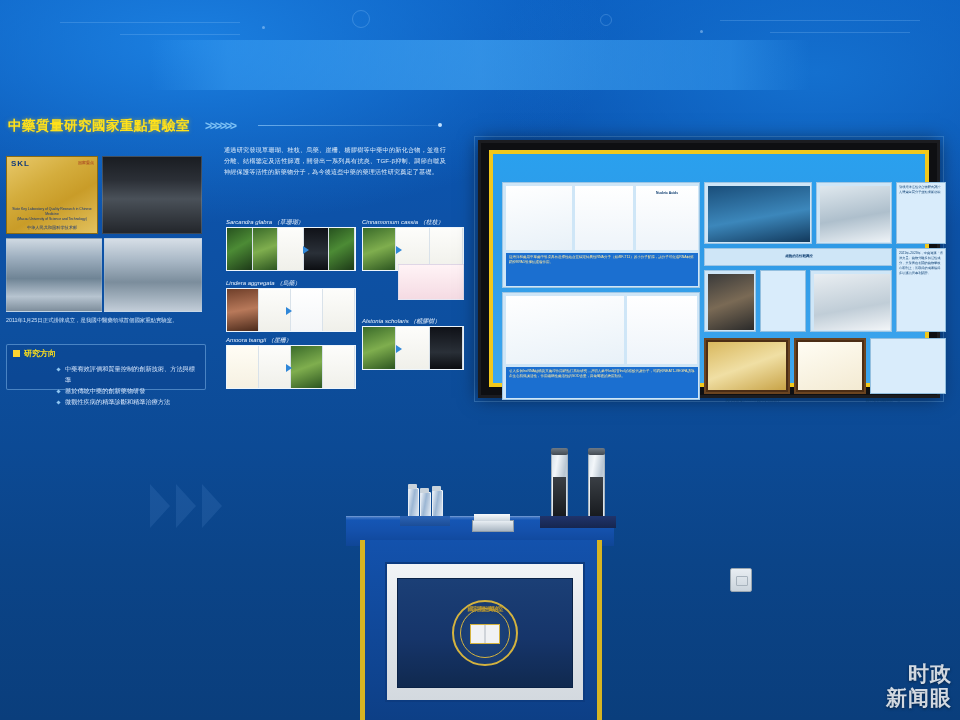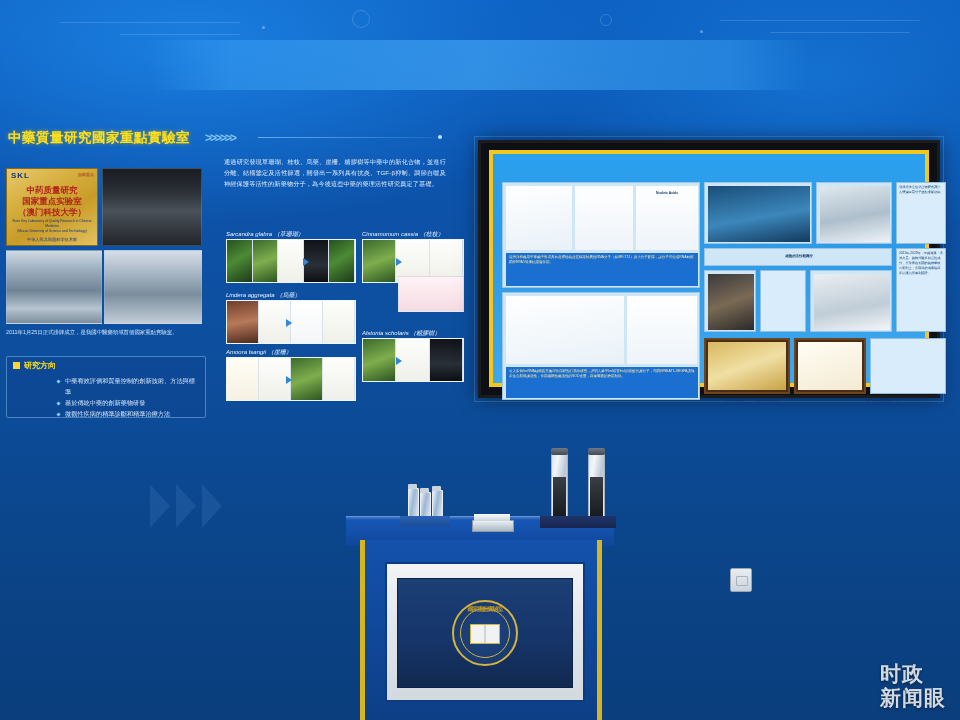--- a/index.html
+++ b/index.html
@@ -16,21 +16,21 @@
   .hdrdot{position:absolute;background:rgba(190,225,255,.45);border-radius:50%;}
 
   
   #titlebar{position:absolute;left:150px;top:40px;width:660px;height:50px;
      background:linear-gradient(90deg,rgba(40,140,235,0) 0%,rgba(55,155,240,.55) 12%,rgba(70,170,248,.62) 50%,rgba(55,155,240,.5) 88%,rgba(40,140,235,0) 100%);}
   #title{position:absolute;left:150px;top:42px;width:660px;text-align:center;
      font-size:33px;font-weight:bold;letter-spacing:2px;color:#ffe11a;
      text-shadow:0 0 7px rgba(255,200,0,.55),1px 1px 0 #b07c00;}
 
   
-  #board{position:absolute;left:0px;top:112px;width:470px;height:300px;margin-top:12px;}
+  #board{position:absolute;left:0px;top:112px;width:470px;height:300px;}
   #board-title{position:absolute;left:8px;top:5px;font-size:13.5px;font-weight:bold;
      color:#ffe11a;letter-spacing:.5px;text-shadow:0 0 4px rgba(255,210,0,.5);}
   #chevrons{position:absolute;left:205px;top:7px;font-size:12px;color:#7fc2f5;letter-spacing:-2px;font-weight:bold;}
   .rule{position:absolute;height:1px;background:linear-gradient(90deg,rgba(150,205,250,.65),rgba(150,205,250,.1));}
   .rule-dot{position:absolute;width:4px;height:4px;border-radius:50%;background:#bfe0ff;}
 
   
   #plaque{position:absolute;left:6px;top:44px;width:92px;height:78px;
      background:linear-gradient(150deg,#e8c96b 0%,#d4ad3d 35%,#c99c28 60%,#e3c25f 100%);
      border:1px solid #8a6a12;box-sizing:border-box;text-align:center;overflow:hidden;}
@@ -42,21 +42,21 @@
   #plaque .foot{position:absolute;left:0;right:0;bottom:3px;font-size:4.2px;color:#14357a;}
 
   .photo{position:absolute;background:#0d2b4e;border:1px solid rgba(160,200,240,.25);box-sizing:border-box;overflow:hidden;}
   .ph-grp{background:linear-gradient(180deg,#1a1d22 0%,#2b2f36 30%,#4a5159 55%,#23262b 100%);}
   .ph-lab{background:linear-gradient(180deg,#cfd9e2 0%,#9fb0c0 25%,#6f8495 55%,#b7c4d0 80%,#7e8e9c 100%);}
   .ph-lab2{background:linear-gradient(180deg,#d6dee6 0%,#a9b8c6 30%,#7b8d9c 60%,#c2cdd8 100%);}
   .ph-eq{background:linear-gradient(180deg,#e3e8ed 0%,#b4c0cb 35%,#8493a1 70%,#cfd7de 100%);}
   .caption{position:absolute;font-size:5.4px;color:#cfe4fb;line-height:8px;}
 
   
-  #rd{position:absolute;left:6px;top:232px;width:200px;height:62px;
+  #rd{position:absolute;left:6px;top:232px;width:200px;height:46px;
      border:1px solid rgba(150,205,250,.45);box-sizing:border-box;border-radius:2px;
      background:rgba(10,60,130,.25);padding-left:44px;}
   #rd .flag{position:absolute;left:6px;top:5px;width:7px;height:7px;background:#ffd531;}
   #rd .rdt{position:absolute;left:17px;top:3px;font-size:8px;font-weight:bold;color:#ffe11a;}
   #rd ul{margin:0;padding:18px 6px 0 14px;list-style:none;}
   #rd li{font-size:6.2px;color:#dbeaff;line-height:11px;position:relative;}
   #rd li:before{content:"";position:absolute;left:-8px;top:4.5px;width:3px;height:3px;background:#8fc6f2;transform:rotate(45deg);}
 
   
   #bodytext{position:absolute;left:224px;top:32px;width:222px;font-size:6.1px;
@@ -144,21 +144,21 @@
   .vial{background:linear-gradient(100deg,rgba(255,255,255,.92),rgba(205,220,235,.75) 45%,rgba(255,255,255,.88));
      border:1px solid rgba(255,255,255,.6);border-radius:1px;}
   .vcap{position:absolute;left:0;right:0;top:-4px;height:5px;background:#c9d3dc;border-radius:1px;}
   .tube{background:linear-gradient(100deg,#d9e2ea 0%,#f3f7fa 25%,#b9c6d2 60%,#e8eef3 100%);
      border:1px solid #a6b4c0;border-radius:3px 3px 2px 2px;}
   .tube .fill{position:absolute;left:1px;right:1px;bottom:1px;height:62%;background:linear-gradient(180deg,#3a3f45,#16191d);border-radius:0 0 2px 2px;}
   .tube .cap2{position:absolute;left:-1px;right:-1px;top:-5px;height:7px;background:linear-gradient(180deg,#6f7a85,#434b53);border-radius:2px;}
   .riser{background:linear-gradient(180deg,#2b63b5,#1b4d97);}
 
   
-  #wm{position:absolute;right:8px;bottom:10px;width:72px;text-align:left;
+  #wm{position:absolute;right:8px;bottom:10px;width:72px;text-align:right;
      color:rgba(255,255,255,.82);font-weight:bold;line-height:24px;font-size:21px;
      text-shadow:0 1px 3px rgba(0,0,0,.5);letter-spacing:1px;}
 </style>
 </head>
 <body>
 
 <div id="stage">
 
   <div class="hdrline" style="left:60px;top:22px;width:180px;"></div>
   <div class="hdrline" style="left:120px;top:34px;width:120px;"></div>
@@ -174,25 +174,20 @@
   <div id="board">
 
     <div id="board-title">中藥質量研究國家重點實驗室</div>
     <div id="chevrons">&gt;&gt;&gt;&gt;&gt;&gt;</div>
     <div class="rule" style="left:258px;top:13px;width:180px;"></div>
     <div class="rule-dot" style="left:438px;top:11px;"></div>
 
     <div id="plaque">
       <div class="skl">SKL</div>
       <div class="corner">国家重点</div>
-      <div class="cn">
-        <div>中药质量研究</div>
-        <div>国家重点实验室</div>
-        <div>（澳门科技大学）</div>
-      </div>
       <div class="en">
         <div>State Key Laboratory of Quality Research in Chinese Medicine</div>
         <div>(Macau University of Science and Technology)</div>
       </div>
       <div class="foot">中华人民共和国科学技术部</div>
     </div>
 
     <div class="photo ph-grp" style="left:102px;top:44px;width:100px;height:78px;"></div>
     <div class="photo ph-lab" style="left:6px;top:126px;width:96px;height:74px;"></div>
     <div class="photo ph-lab2" style="left:104px;top:126px;width:98px;height:74px;"></div>

